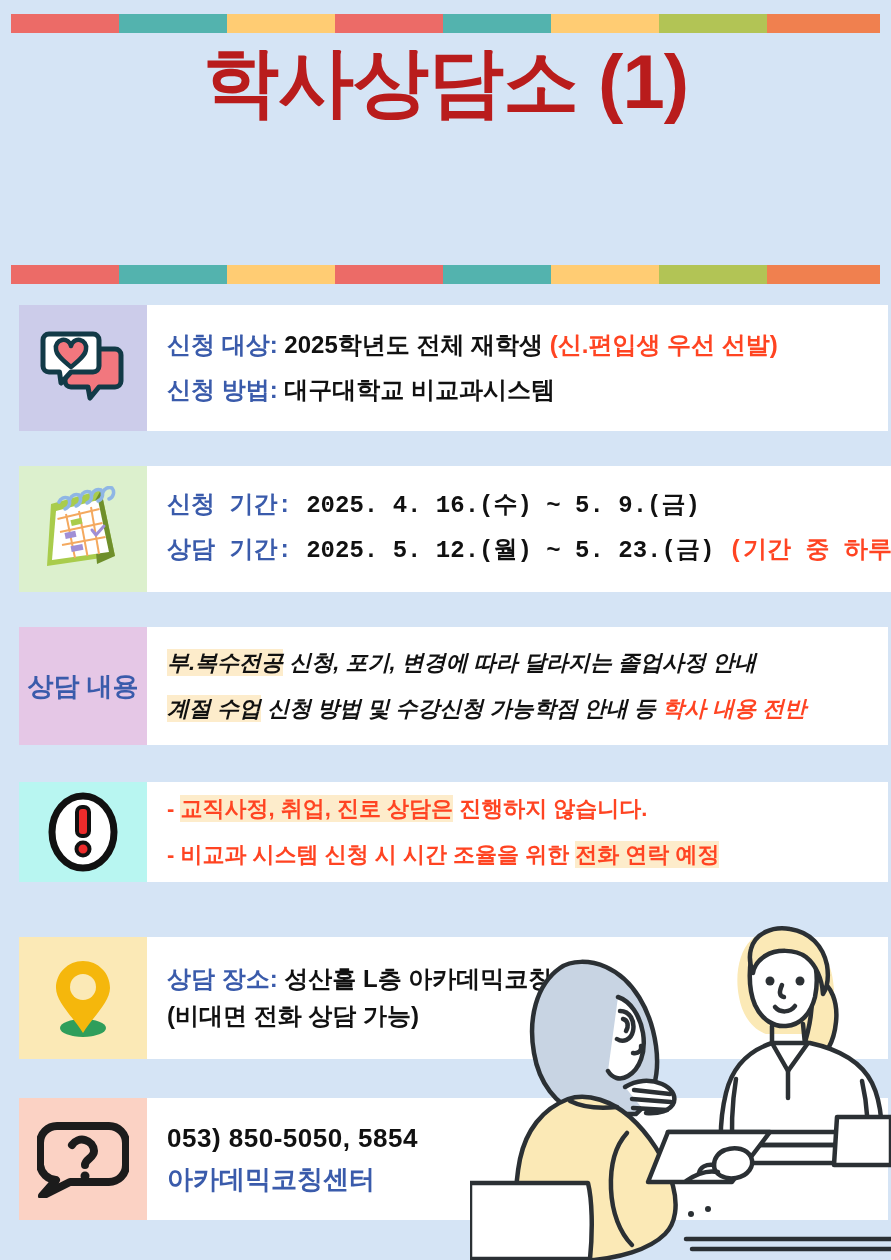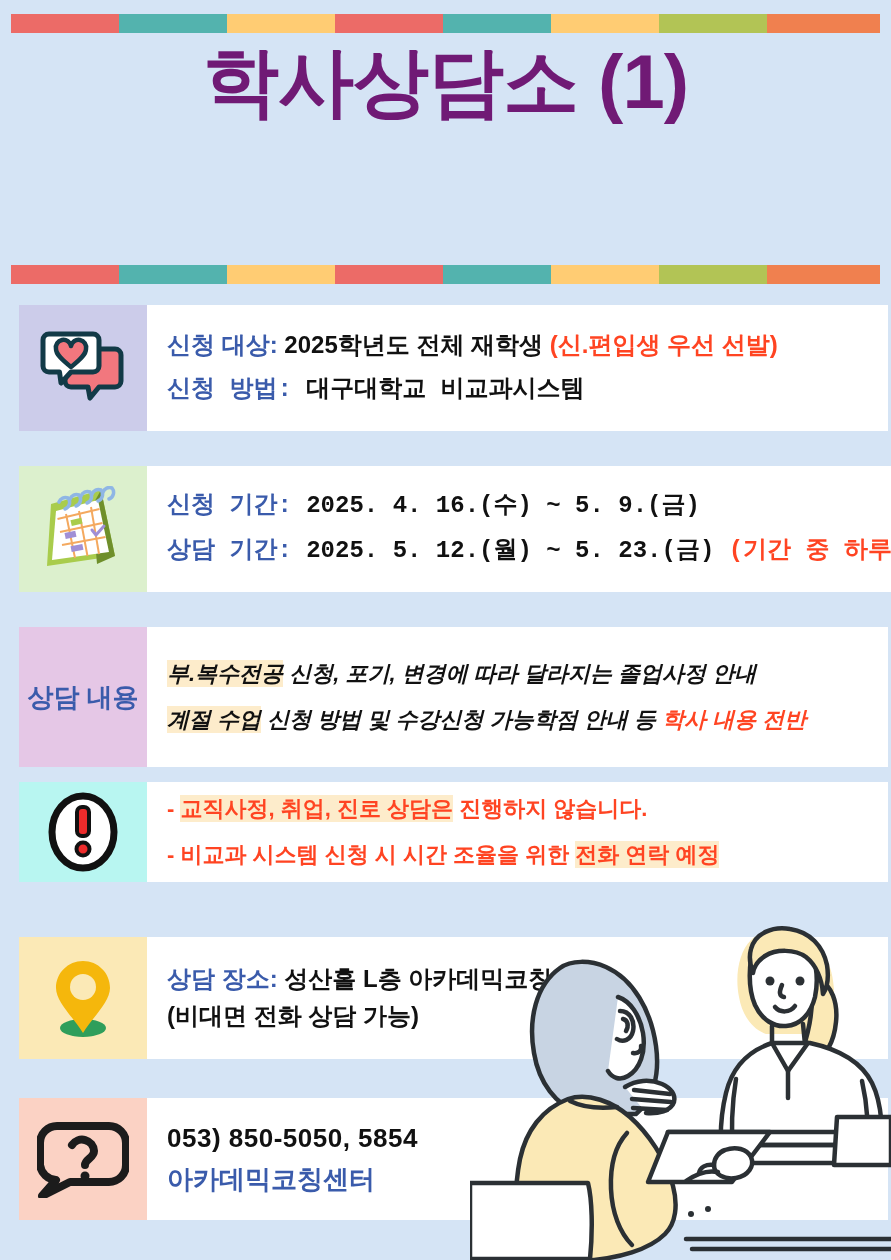--- a/index.html
+++ b/index.html
@@ -97,40 +97,40 @@
   .body-txt { color: #111111; }
   .accent   { color: #ff4422; }
   .hl {
     background: #fdeccb;
     padding: 1px 0;
   }
 
   
   #row-target   { top: 305px;  height: 126px; }
   #row-period   { top: 466px;  height: 126px; font-family: Liberation Mono, monospace; }
-  #row-content  { top: 627px;  height: 140px; }
+  #row-content  { top: 627px;  height: 118px; }
   #row-notice   { top: 782px;  height: 100px; }
   #row-place    { top: 937px;  height: 122px; }
   #row-contact  { top: 1098px; height: 122px; }
 
   #row-target  .row-icon { background: #ccccea; }
   #row-period  .row-icon { background: #dcf0cd; }
   #row-content .row-icon { background: #e5c7e6; }
   #row-notice  .row-icon { background: #b8f6f1; }
   #row-place   .row-icon { background: #fbe9b6; }
   #row-contact .row-icon { background: #fbd2c4; }
 
   #row-target  .line { font-size: 24px; }
   #row-period  .line { font-size: 24px; }
   #row-content .line { font-size: 22px; font-style: italic; }
   #row-notice  .line { font-size: 22px; }
   #row-place   .line { font-size: 24px; }
   #row-contact .line { font-size: 26px; }
 
-  #row-target  .line + .line  { margin-top: 14px; font-family: Liberation Mono, monospace; }
+  #row-target  .line + .line  { margin-top: 14px; }
   #row-period  .line + .line  { margin-top: 14px; }
   #row-content .line + .line  { margin-top: 18px; }
   #row-notice  .line + .line  { margin-top: 18px; }
   #row-place   .line + .line  { margin-top: 6px; }
   #row-contact .line + .line  { margin-top: 8px; }
 
   #row-notice  .line { color: #ff4422; }
   #row-contact .line-phone { color: #111111; letter-spacing: 0.5px; }
   #row-contact .line-center { color: #3a5bab; }
 
@@ -164,21 +164,21 @@
       <div class="stripe-seg" style="background: rgb(83, 179, 174); width: 108px;"></div>
       <div class="stripe-seg" style="background: rgb(255, 204, 115); width: 108px;"></div>
       <div class="stripe-seg" style="background: rgb(236, 107, 103); width: 108px;"></div>
       <div class="stripe-seg" style="background: rgb(83, 179, 174); width: 108px;"></div>
       <div class="stripe-seg" style="background: rgb(255, 204, 115); width: 108px;"></div>
       <div class="stripe-seg" style="background: rgb(178, 196, 85); width: 108px;"></div>
       <div class="stripe-seg" style="background: rgb(240, 128, 79); width: 113px;"></div>
     </div>
 
   <div class="title-block">
-    <div class="title-line title-line-1" style="color: #701a75;">학사상담소 (1)</div>
+    <div class="title-line title-line-1" style="color: #b91c1c;">학사상담소 (1)</div>
   </div>
 
   <div class="stripe-bar bottom" id="stripe-bottom">
       <div class="stripe-seg" style="background: rgb(236, 107, 103); width: 108px;"></div>
       <div class="stripe-seg" style="background: rgb(83, 179, 174); width: 108px;"></div>
       <div class="stripe-seg" style="background: rgb(255, 204, 115); width: 108px;"></div>
       <div class="stripe-seg" style="background: rgb(236, 107, 103); width: 108px;"></div>
       <div class="stripe-seg" style="background: rgb(83, 179, 174); width: 108px;"></div>
       <div class="stripe-seg" style="background: rgb(255, 204, 115); width: 108px;"></div>
       <div class="stripe-seg" style="background: rgb(178, 196, 85); width: 108px;"></div>

